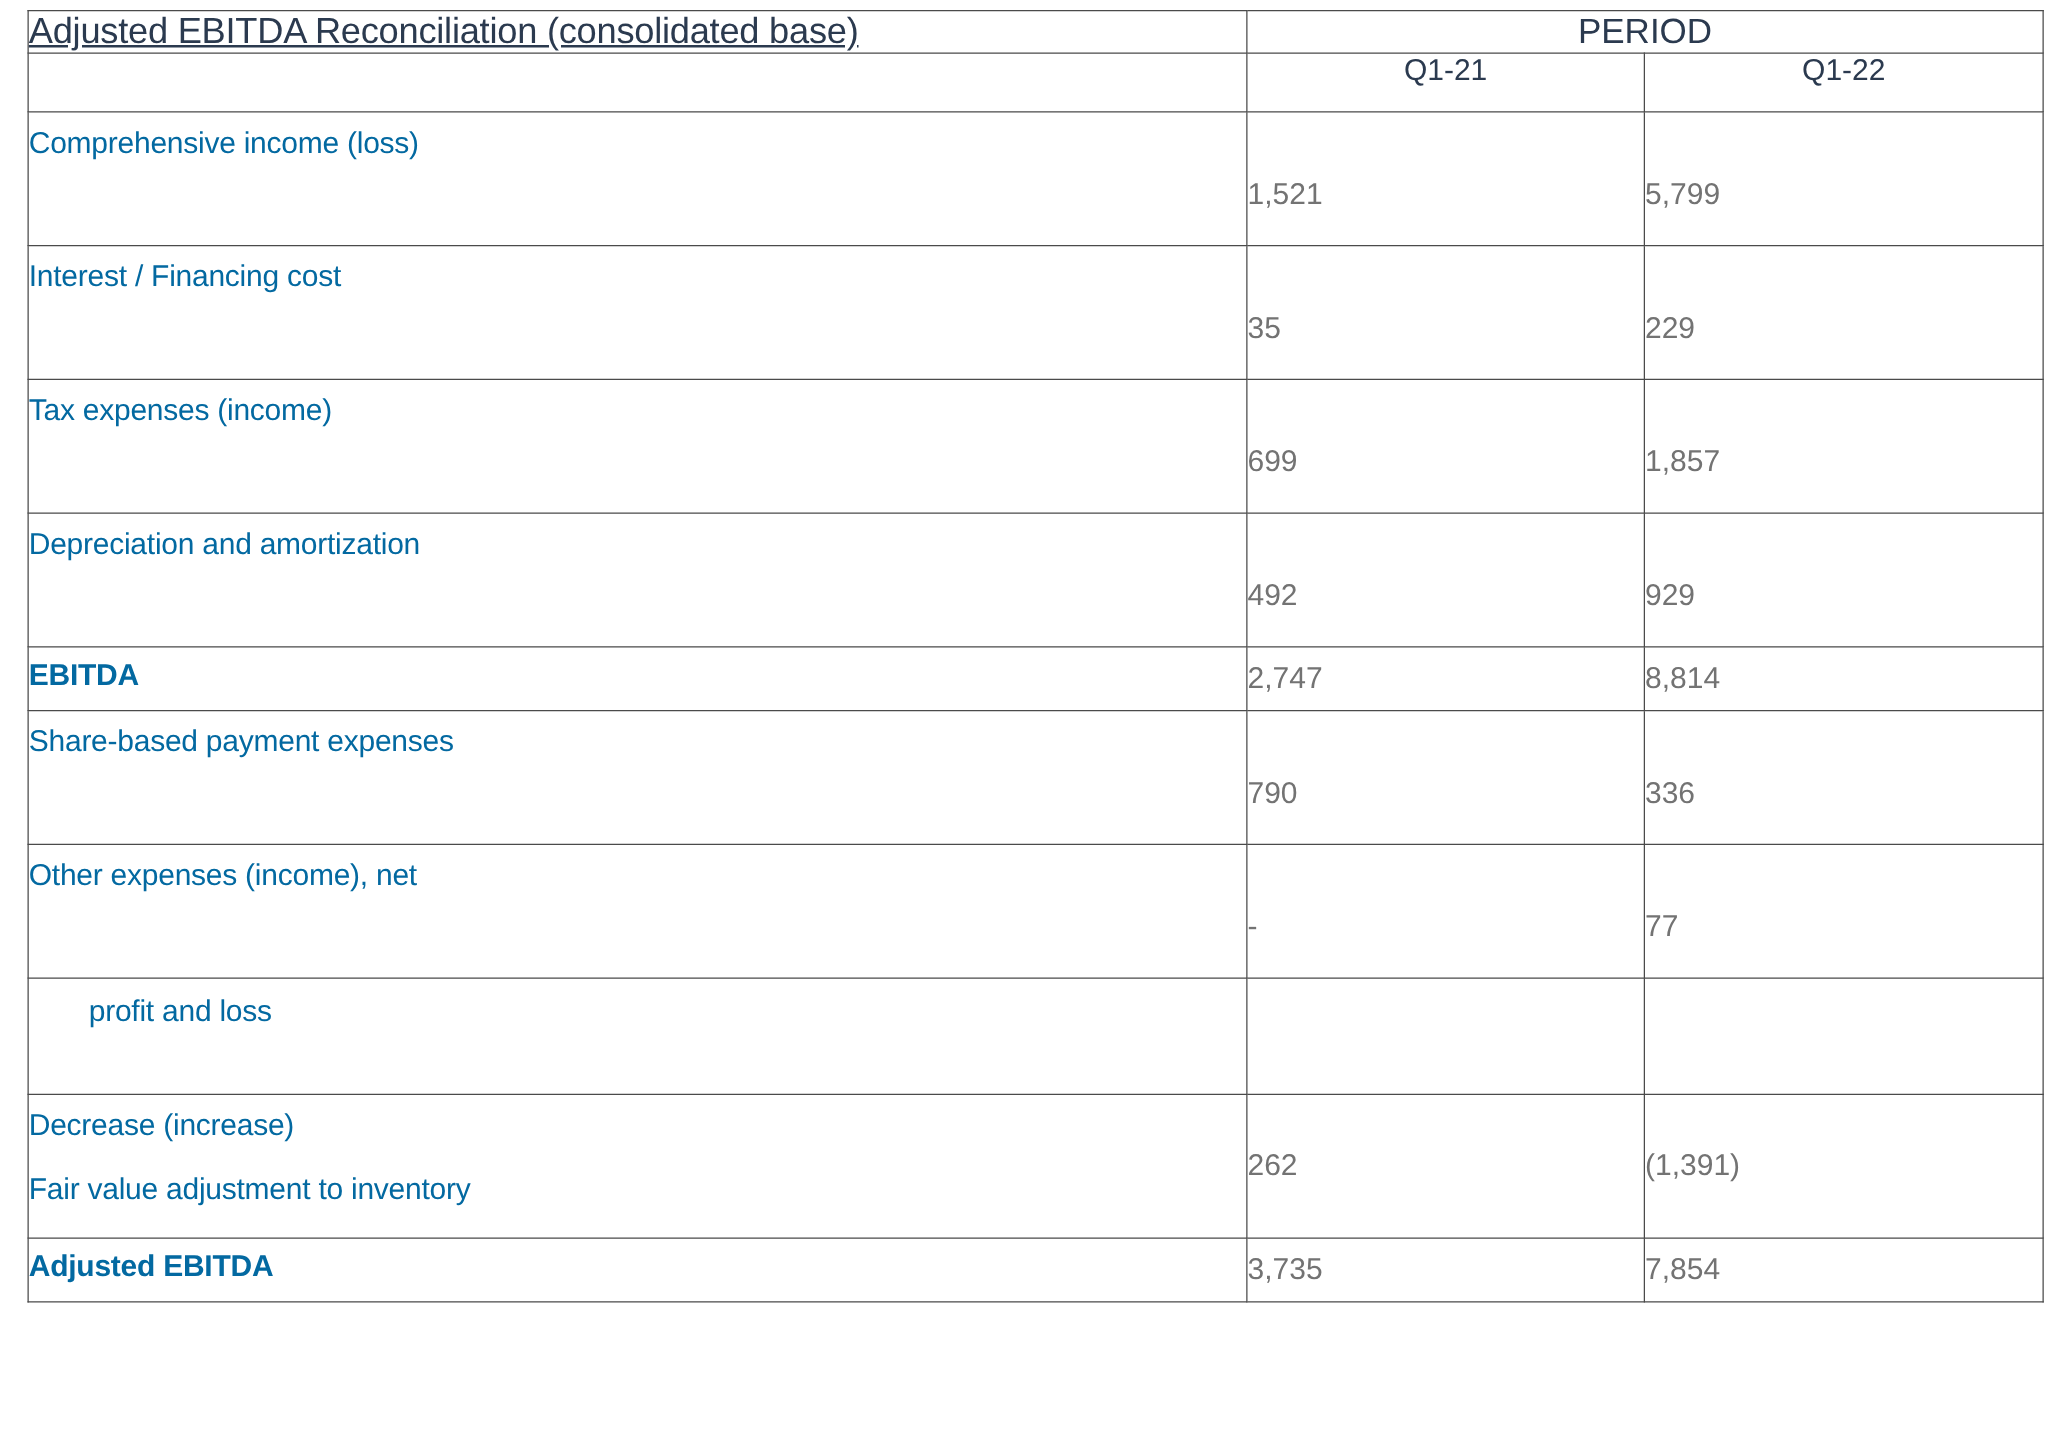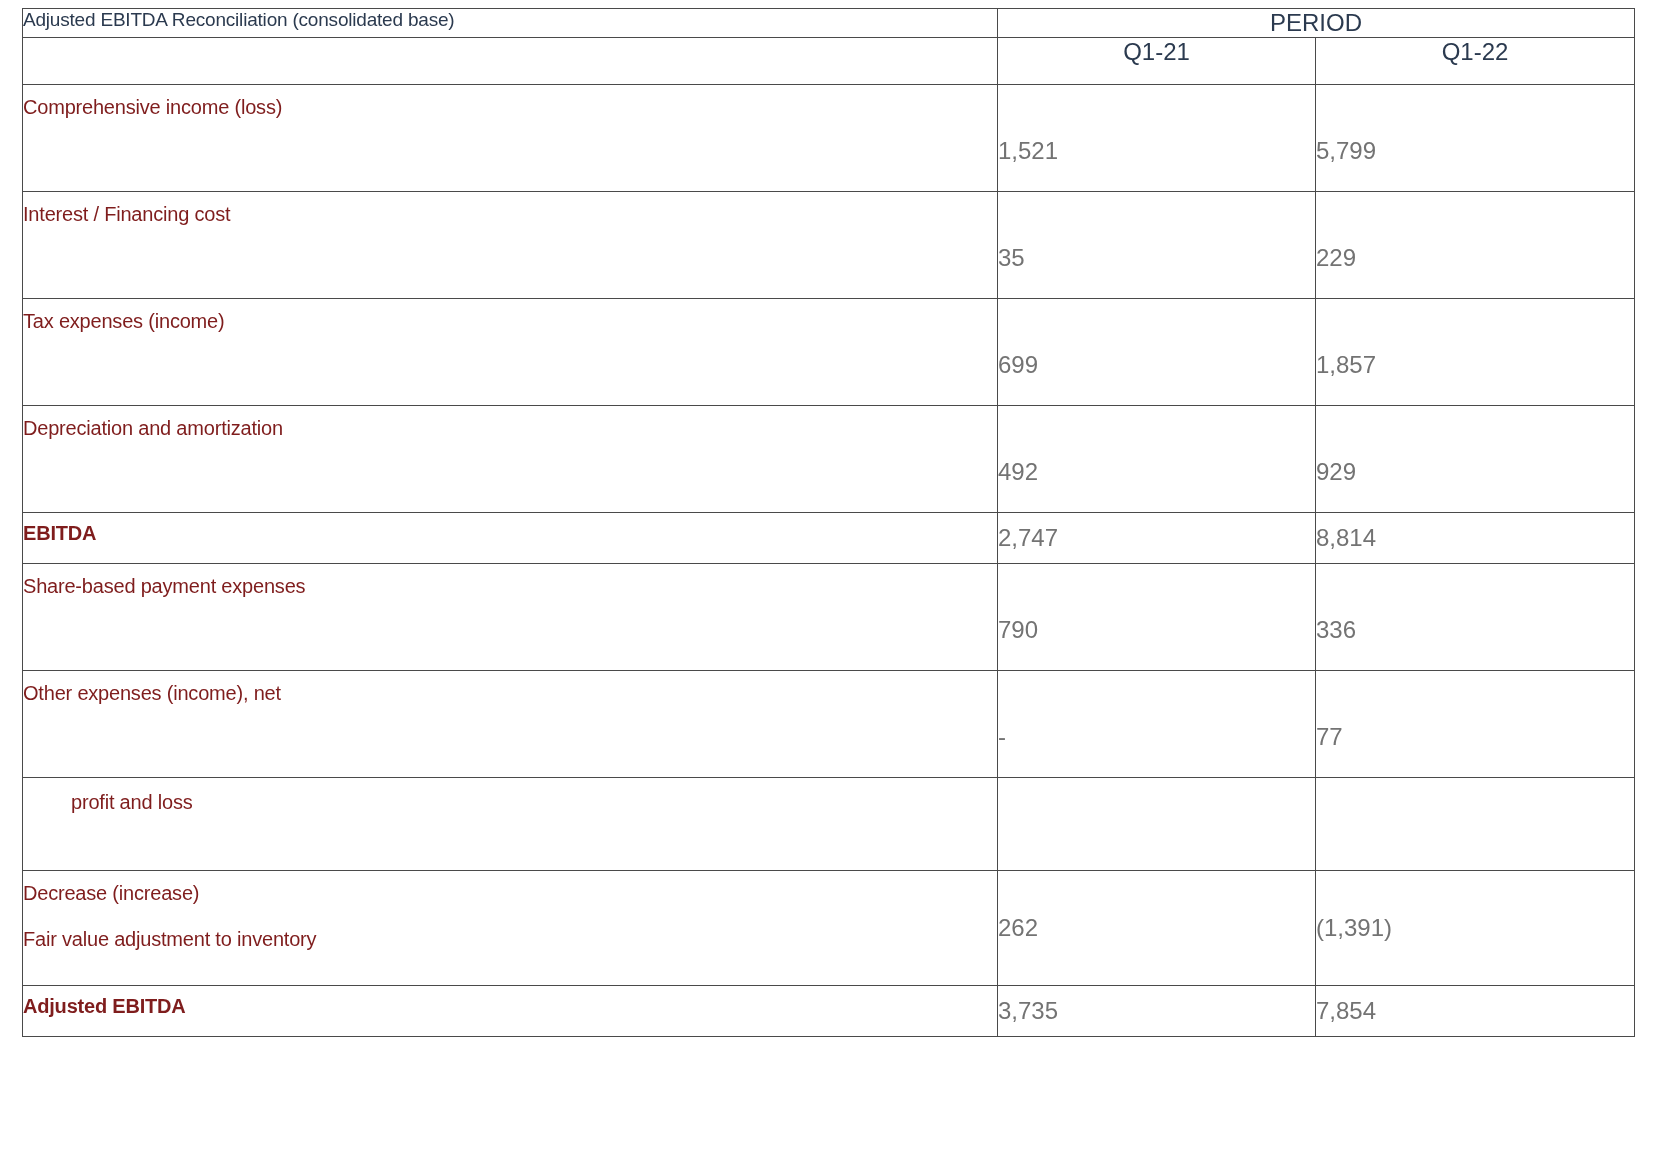--- a/index.html
+++ b/index.html
@@ -32,43 +32,44 @@
     padding: 0;
     vertical-align: top;
     font-weight: normal;
   }
   col.c-label { width: 975px; }
   col.c-q1-21 { width: 318px; }
   col.c-q1-22 { width: 319px; }
 
   .label-cell {
     padding: 10px 0 10px 30px;
-    font-size: 20px;
+    font-size: 24px;
     line-height: 1.22;
     letter-spacing: -0.2px;
     text-align: left;
-    color: #7f1d1d;
+    color: #0369a1;
   }
   .label-cell.bold { font-weight: bold; }
   .num-cell {
     font-size: 24px;
     color: #737373;
     padding: 10px 0 10px 0;
     vertical-align: middle;
   }
 
   
   .hdr-title {
     padding: 14px 0 16px 30px;
-    font-size: 19px;
+    font-size: 29px;
     font-weight: bold;
     letter-spacing: -0.2px;
+    text-decoration: underline;
   }
   .hdr-period {
-    font-size: 24px;
+    font-size: 28px;
     text-align: center;
     vertical-align: middle;
     padding: 14px 0 16px 0;
   }
   .sub-blank { height: 46px; }
   .sub-head {
     font-size: 24px;
     text-align: center;
     vertical-align: middle;
     padding: 10px 0 12px 0;

